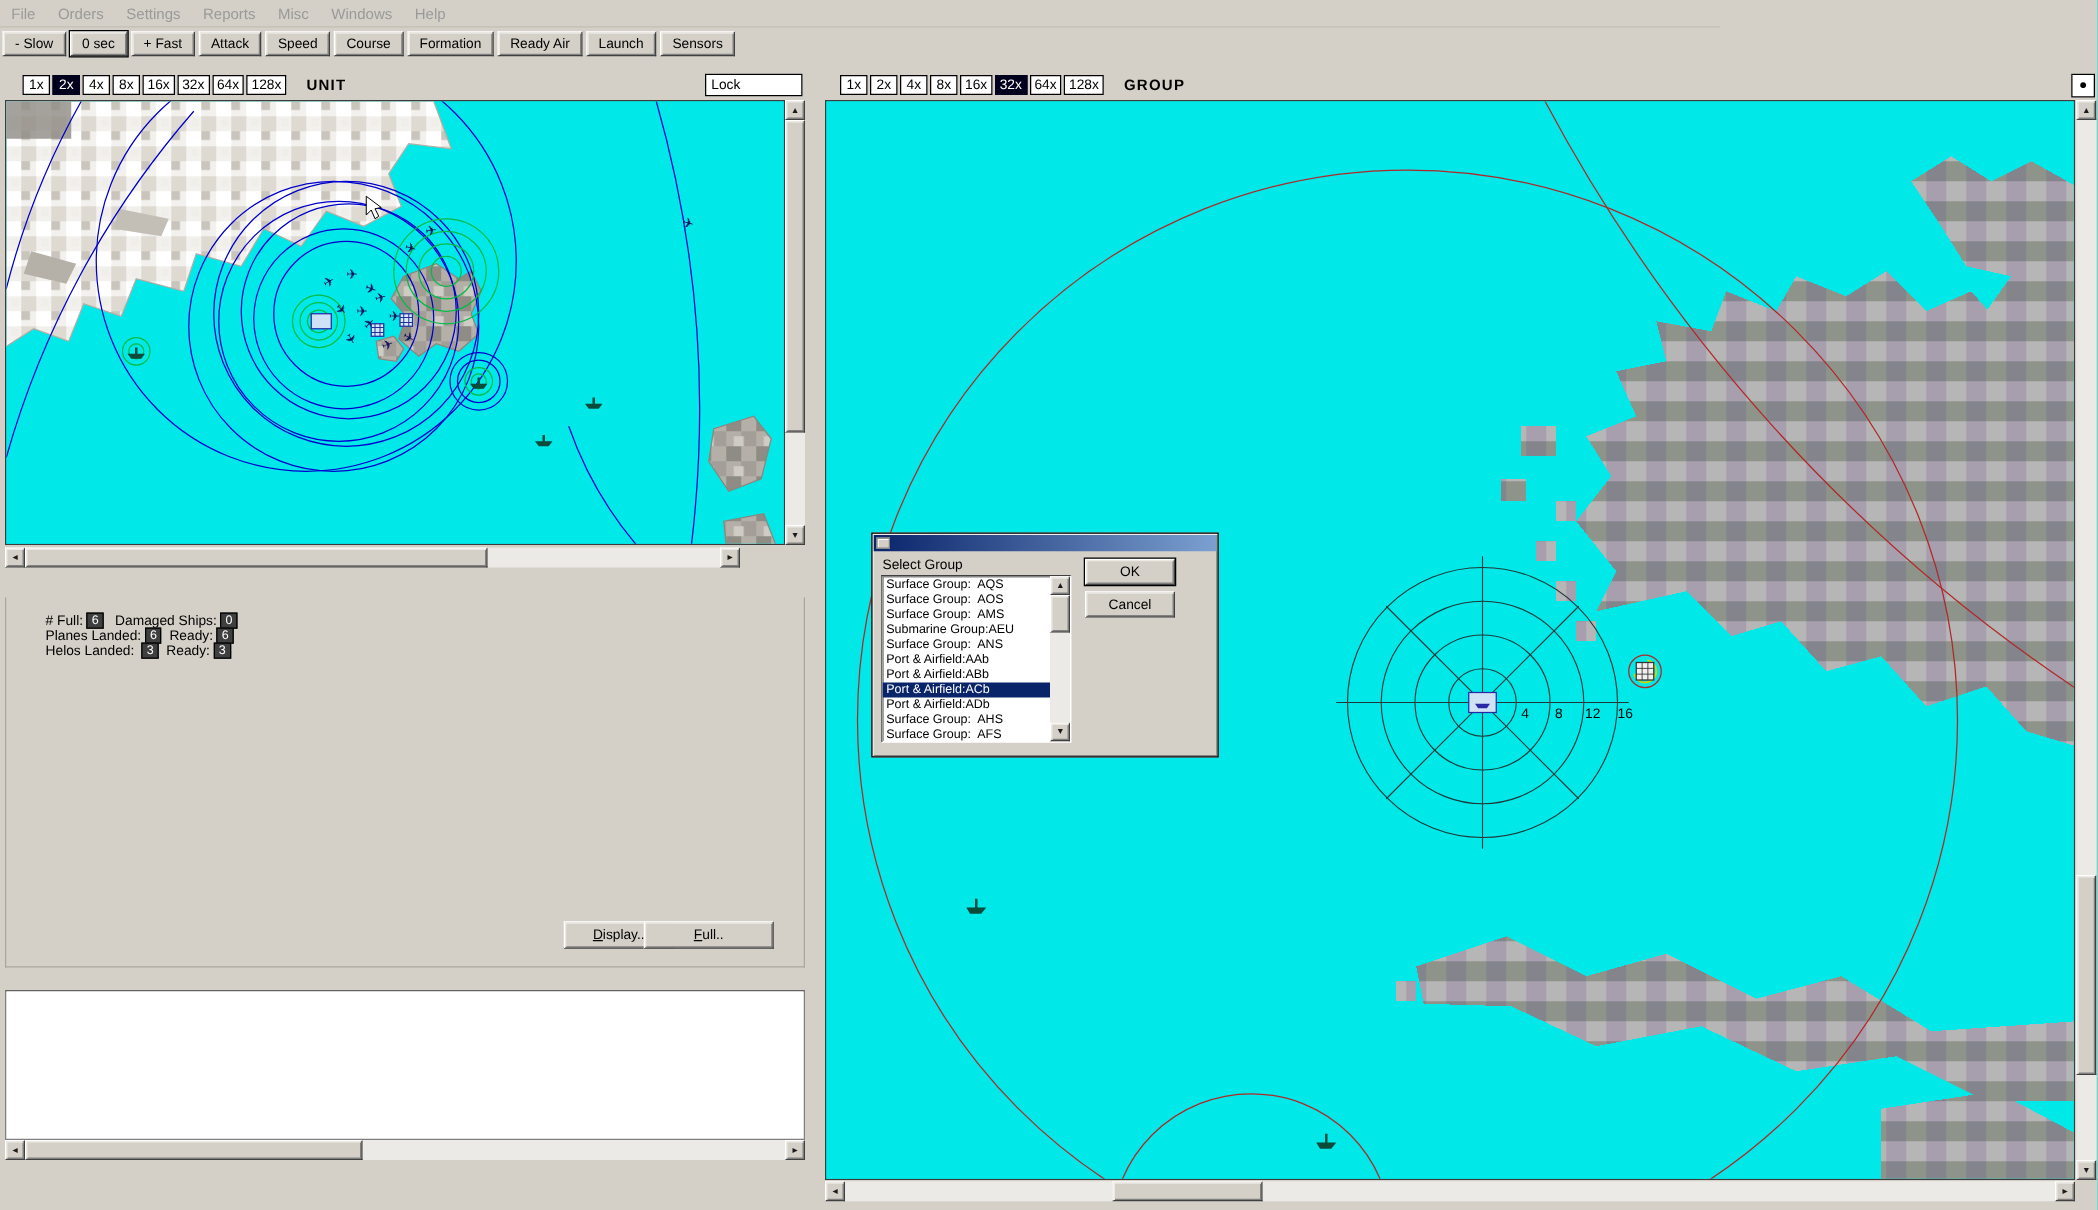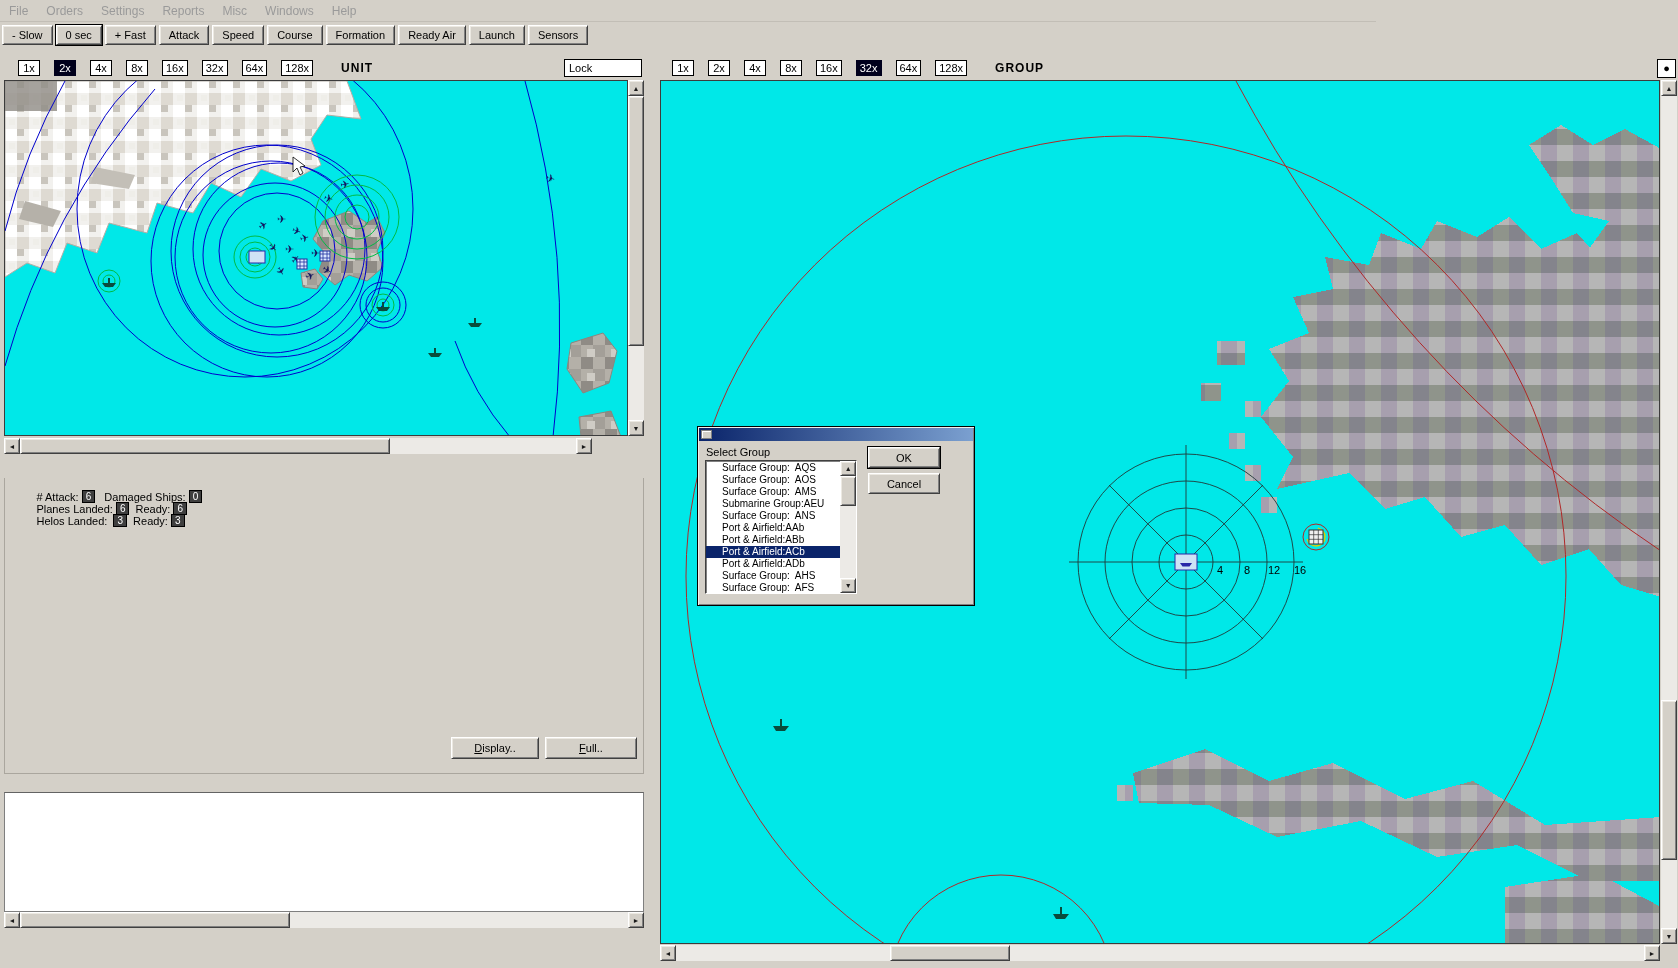--- a/index.html
+++ b/index.html
@@ -17,21 +17,21 @@
   
   .menubar{left:0;top:0;width:1376px;height:22px;background:#d4d0c8;display:flex;align-items:center;
            border-bottom:1px solid #c2beb6}
   .menuitem{padding:0 9px;font-size:12px;color:#9a9a9a}
 
   
   .toolbar{left:0;top:22px;width:1678px;height:26px;display:flex;align-items:center;padding-left:2px;gap:3px}
   .tbtn{height:20px;padding:0 9px}
 
   
-  .maphdr{height:24px;display:flex;align-items:center;gap:14px}
+  .maphdr{height:24px;display:flex;align-items:center;gap:2px}
   .zbtn{display:inline-block;background:#fff;border:1px solid #000;font-size:11px;line-height:14px;
         padding:0 3px;min-width:22px;text-align:center;color:#000}
   .zbtn.active{background:#00001c;color:#fff;border-color:#00001c}
   .hdr-title{font-size:12px;font-weight:bold;color:#000;margin-left:14px;letter-spacing:1px}
   .lockbtn{background:#fff;border:1px solid #000;font-size:11px;line-height:16px;padding:0 6px 0 4px;
            min-width:78px;text-align:left;color:#000}
   .dotbtn{width:19px;height:19px;background:#fff;border:1px solid #000;display:flex;align-items:center;
           justify-content:center;font-size:11px;color:#000}
 
   
@@ -68,21 +68,21 @@
   .dialog{left:697px;top:426px;width:278px;height:180px;background:#d4d0c8;border:1px solid #000;
           box-shadow:inset 1px 1px 0 #f0eee9,inset -1px -1px 0 #808080;z-index:20}
   .dlg-title{height:13px;margin:1px;background:linear-gradient(90deg,#0a246a,#7ba0d0);display:flex;
              align-items:center;padding:0 2px}
   .dlg-sys{width:11px;height:9px;background:#d4d0c8;border:1px solid #808080;box-shadow:inset 1px 1px 0 #fff}
   .dlg-label{position:absolute;left:8px;top:19px;font-size:11px;color:#000}
   .listbox{position:absolute;left:7px;top:33px;width:152px;height:134px;background:#fff;
            border:1px solid;border-color:#404040 #ffffff #ffffff #404040;
            box-shadow:inset 1px 1px 0 #808080;display:flex}
   .list-items{width:136px;overflow:hidden;padding-top:1px}
-  .list-item{height:12px;font-size:10px;line-height:12px;color:#000;padding-left:16px;white-space:pre}
+  .list-item{height:12px;font-size:10px;line-height:12px;color:#000;padding-left:3px;white-space:pre}
   .list-item.selected{background:#0a246a;color:#fff}
   .list-sb{width:16px;position:relative;background:#eceae6}
   .dlg-btn{position:absolute;left:170px;width:72px;height:21px}
 
   .ship-glyph{fill:#0a4b3c}
 </style>
 </head>
 <body>
 
 <div class="abs menubar">
@@ -243,31 +243,31 @@
   <div class="sb-thumb" style="top:0;left:16px;width:370px;height:16px"></div>
   <div class="sb-btn" style="right:0">
       <span>►</span>
     </div>
 </div>
 
 <div class="abs" style="left:4px;top:464px;width:640px;height:320px">
   <div class="panelbody" style="height:296px;position:relative">
     <div style="margin-top:14px">
       <div class="stat-row">
-        <span># Attack:</span><span class="badge">6</span><span>  Damaged Ships:</span><span class="badge">0</span>
+        <span># Full:</span><span class="badge">6</span><span>  Damaged Ships:</span><span class="badge">0</span>
       </div>
       <div class="stat-row">
         <span>Planes Landed:</span><span class="badge">6</span><span> Ready:</span><span class="badge">6</span>
       </div>
       <div class="stat-row">
         <span>Helos Landed: </span><span class="badge">3</span><span> Ready:</span><span class="badge">3</span>
       </div>
     </div>
     <button class="btn u-first" style="position:absolute;right:104px;bottom:14px;width:88px;height:22px">Display..</button>
-    <button class="btn u-first" style="position:absolute;right:6px;bottom:14px;width:92px;height:22px">Full..</button>
+    <button class="btn u-first" style="position:absolute;right:24px;bottom:14px;width:104px;height:22px">Full..</button>
   </div>
 </div>
 
 <div class="abs" style="left:4px;top:792px;width:640px;height:161px">
   <div class="log-body" style="height:120px"></div>
   <div class="sb-h" style="position:relative;width:640px;height:16px">
     <div class="sb-btn" style="left:0">
         <span>◄</span>
       </div>
     <div class="sb-thumb" style="top:0;left:16px;width:270px;height:16px"></div>

